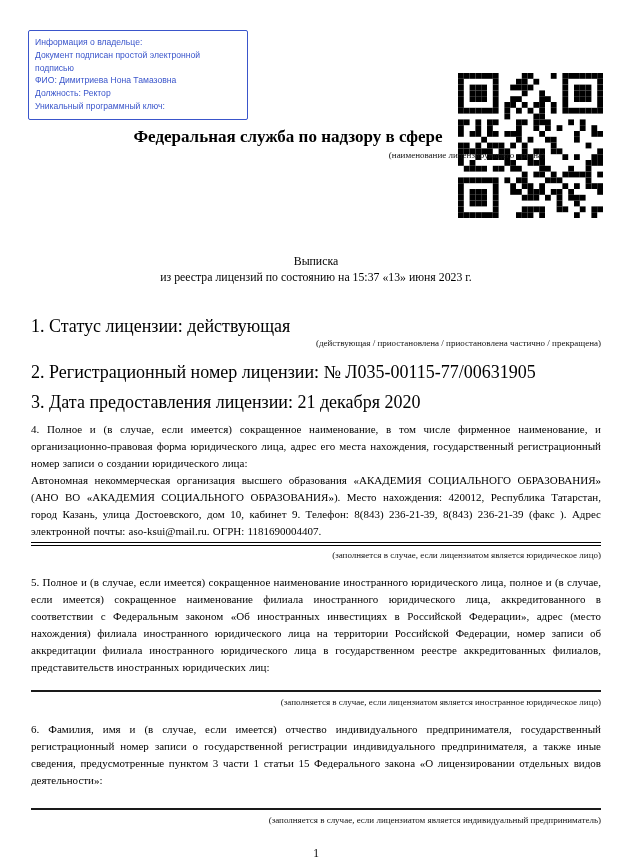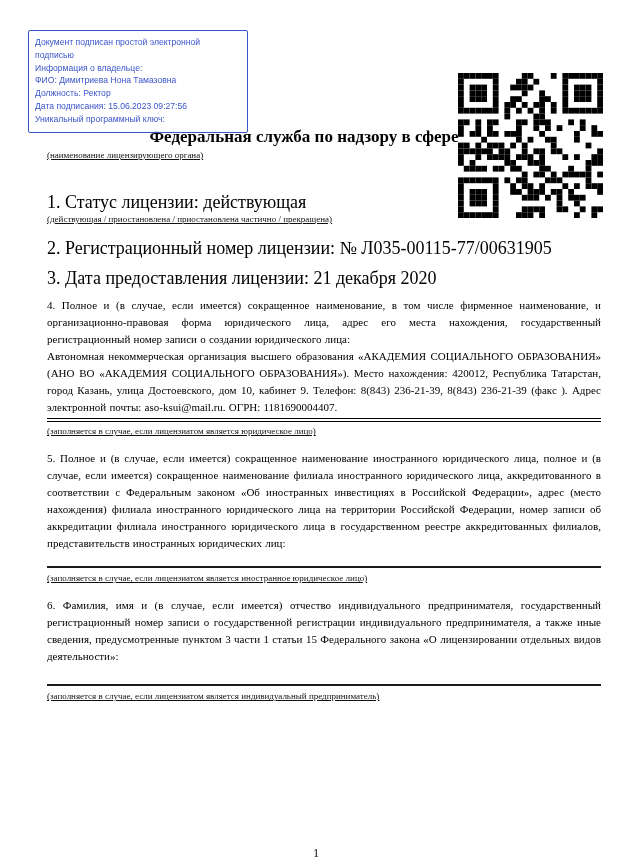--- a/index.html
+++ b/index.html
@@ -13,24 +13,24 @@
     border:1.5px solid #3a55cb;border-radius:2px;
     padding:5px 6px 6px 6px;
     font-family:"Liberation Sans", sans-serif;
     font-size:8.6px;line-height:12.8px;color:#3a55cb;
     background:rgba(255,255,255,0.85);z-index:5;
   }
   
   .qr{position:absolute;left:458px;top:73px;width:145px;height:145px;}
   .qr svg{display:block;width:145px;height:145px;}
   
-  .content{padding:0 31px;position:relative;margin-left:16px;}
+  .content{padding:0 31px;position:relative;}
   .authority{width:514px;text-align:center;margin-top:126px;}
   .authority-title{font-weight:bold;font-size:17px;line-height:21px;}
-  .caption{font-size:9px;line-height:12px;text-align:left;color:#111;text-decoration:underline;}
+  .caption{font-size:9px;line-height:12px;text-align:right;color:#111;}
   .authority .caption{margin-top:2px;}
   .subject{text-align:center;margin-top:92px;font-size:11.8px;line-height:16px;}
   .item{font-size:11px;line-height:17px;text-align:justify;word-spacing:0.5px;}
   .item-plain{font-size:18px;line-height:17px;}
   .i1{margin-top:33px;}
   .cap1{margin-top:2px;}
   .i2{margin-top:15px;}
   .i3{margin-top:13px;}
   .i4{margin-top:10px;}
   .i5{margin-top:13px;}
@@ -44,25 +44,24 @@
     position:absolute;left:0;right:0;bottom:9px;text-align:center;
     font-size:11.5px;font-family:"Liberation Serif", serif;
   }
 </style>
 </head>
 <body>
 
 <div class="page">
 
   <div class="stamp" style="color: rgb(58, 85, 203); border-color: rgb(58, 85, 203);">
+    <div>Информация о владельце:</div>
     <div>Документ подписан простой электронной подписью</div>
-    <div>Информация о владельце:</div>
     <div>ФИО: Димитриева Нона Тамазовна</div>
     <div>Должность: Ректор</div>
-    <div>Дата подписания: 15.06.2023 09:27:56</div>
     <div>Уникальный программный ключ:</div>
   </div>
 
   <div class="qr">
     <svg viewBox="0 0 145 145" xmlns="http://www.w3.org/2000/svg">
         <rect x="0.00" y="0.00" width="5.80" height="5.80" fill="#000"></rect>
         <rect x="5.80" y="0.00" width="5.80" height="5.80" fill="#000"></rect>
         <rect x="11.60" y="0.00" width="5.80" height="5.80" fill="#000"></rect>
         <rect x="17.40" y="0.00" width="5.80" height="5.80" fill="#000"></rect>
         <rect x="23.20" y="0.00" width="5.80" height="5.80" fill="#000"></rect>
@@ -352,20 +351,24 @@
       </svg>
   </div>
 
   <div class="content">
 
     <div class="authority">
       <div class="authority-title">Федеральная служба по надзору в сфере</div>
       <div class="caption">(наименование лицензирующего органа)</div>
     </div>
 
+    <div class="subject">
+      <div>Выписка</div>
+      <div>из реестра лицензий по состоянию на 15:37 «13» июня 2023 г.</div>
+    </div>
 
     <div class="item-plain i1">1. Статус лицензии: действующая</div>
     <div class="caption cap1">(действующая / приостановлена / приостановлена частично / прекращена)</div>
 
     <div class="item-plain i2">2. Регистрационный номер лицензии: № Л035-00115-77/00631905</div>
 
     <div class="item-plain i3">3. Дата предоставления лицензии: 21 декабря 2020</div>
 
     <div class="i4">
       <div class="item">4. Полное и (в случае, если имеется) сокращенное наименование, в том числе фирменное наименование, и организационно-правовая форма юридического лица, адрес его места нахождения, государственный регистрационный номер записи о создании юридического лица:</div>

